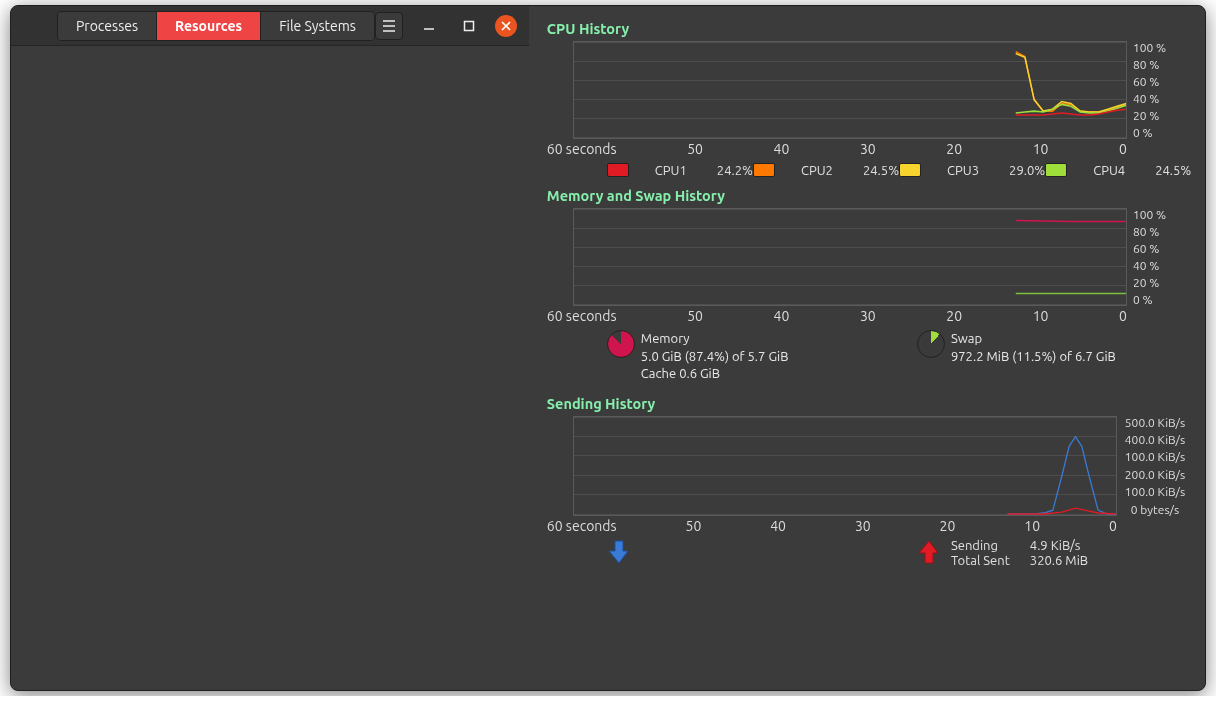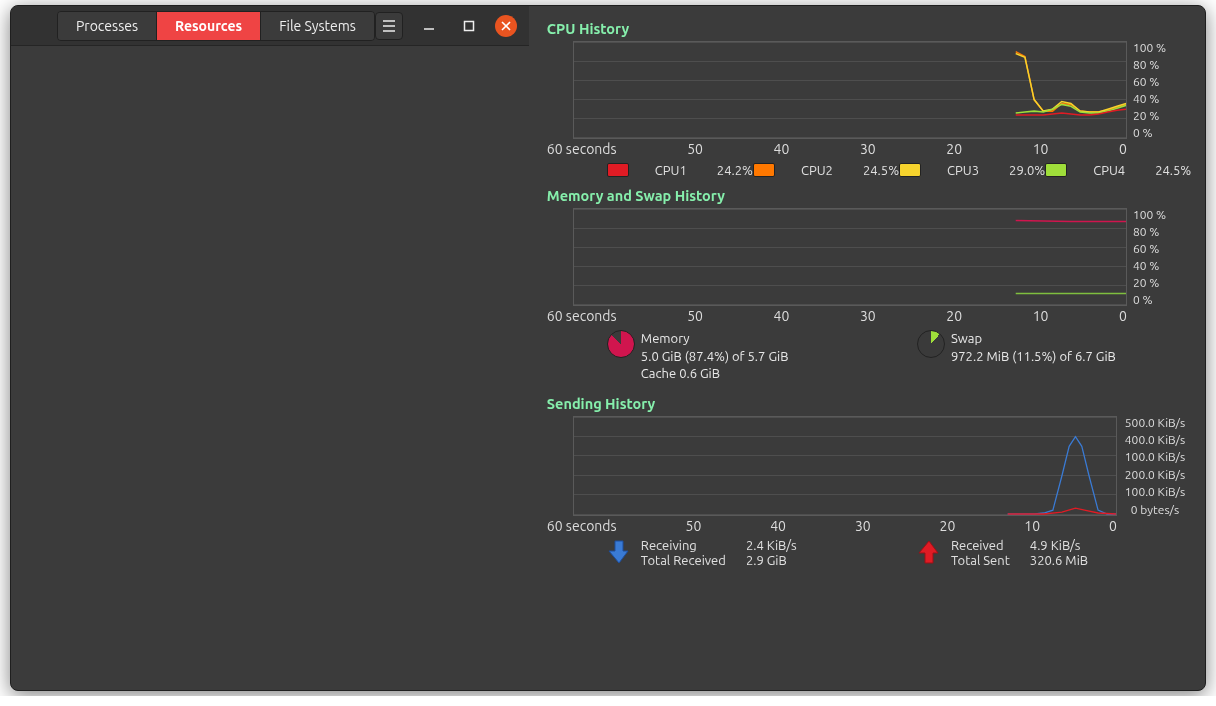--- a/index.html
+++ b/index.html
@@ -294,35 +294,29 @@
       <span>10</span>
       <span>0</span>
     </div>
     <div class="net-row">
       <div class="net-block">
         <div class="arrow">
           <svg width="22" height="26" viewBox="0 0 22 26">
               <path d="M7 2h8v10h5L11 24 1 12h6z" fill="#3a7bd5" stroke="#1d4e9e" stroke-width="1"></path>
             </svg>
         </div>
-        <div class="net-grid">
-          <span>Receiving</span>
-          <span>2.4 KiB/s</span>
-          <span>Total Received</span>
-          <span>2.9 GiB</span>
-        </div>
       </div>
       <div class="net-block">
         <div class="arrow">
           <svg width="22" height="26" viewBox="0 0 22 26">
               <path d="M7 24h8V14h5L11 2 1 14h6z" fill="#e01b24" stroke="#9a1117" stroke-width="1"></path>
             </svg>
         </div>
         <div class="net-grid">
-          <span>Received</span>
+          <span>Sending</span>
           <span>4.9 KiB/s</span>
           <span>Total Sent</span>
           <span>320.6 MiB</span>
         </div>
       </div>
     </div>
 
   </div>
 </div>
 

